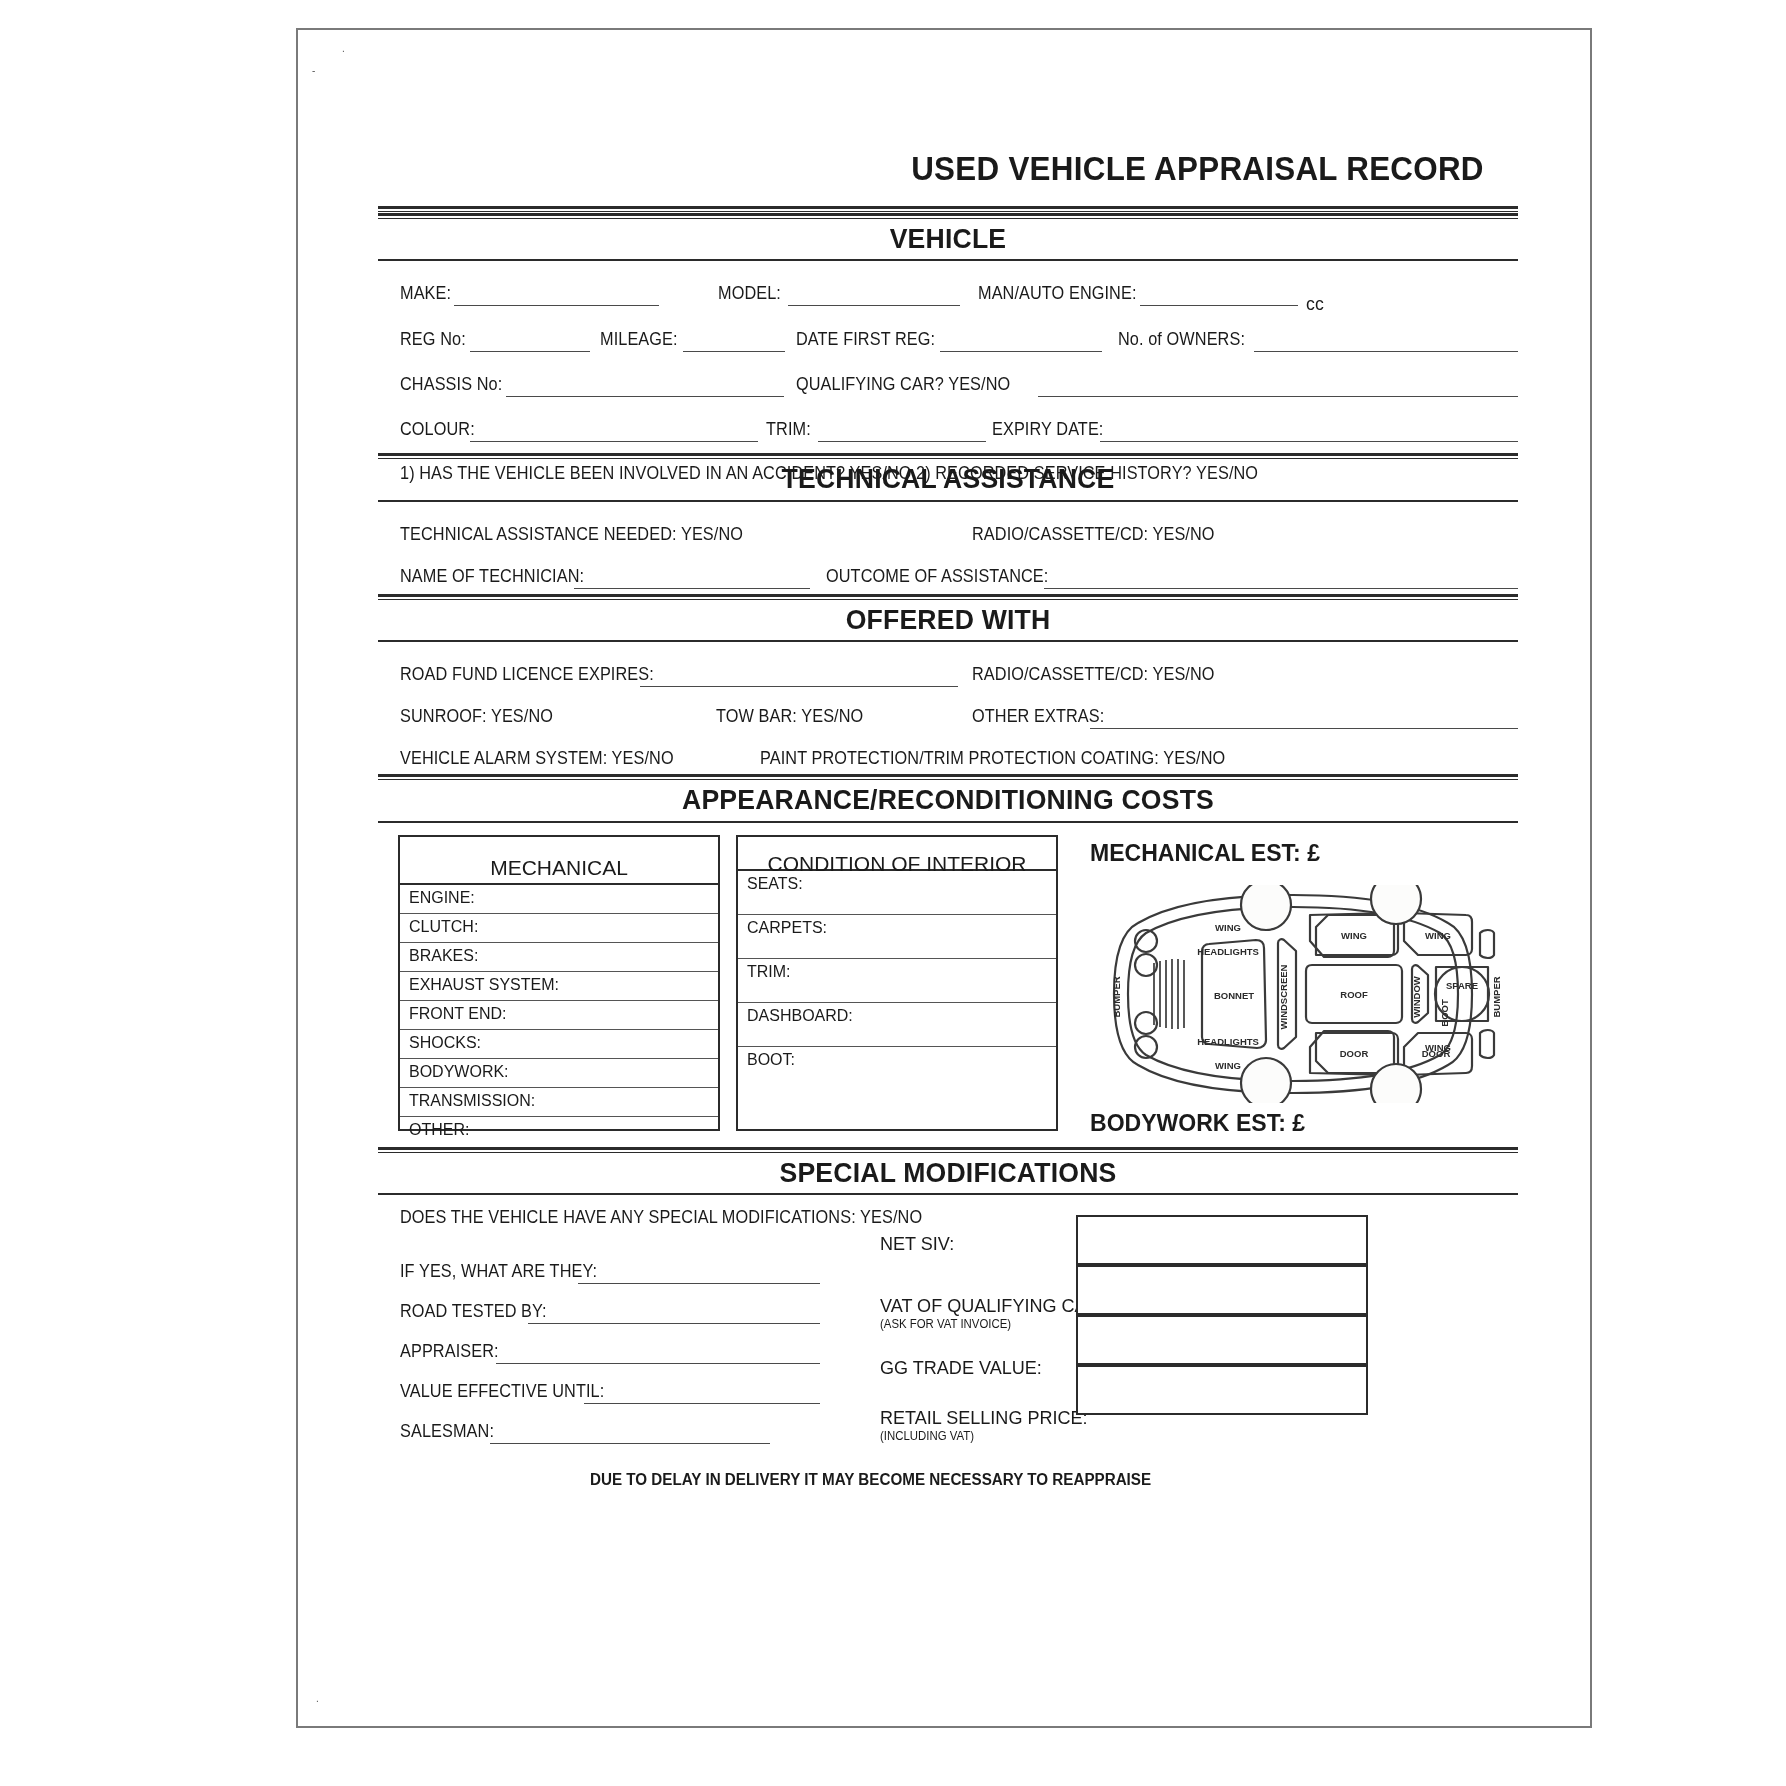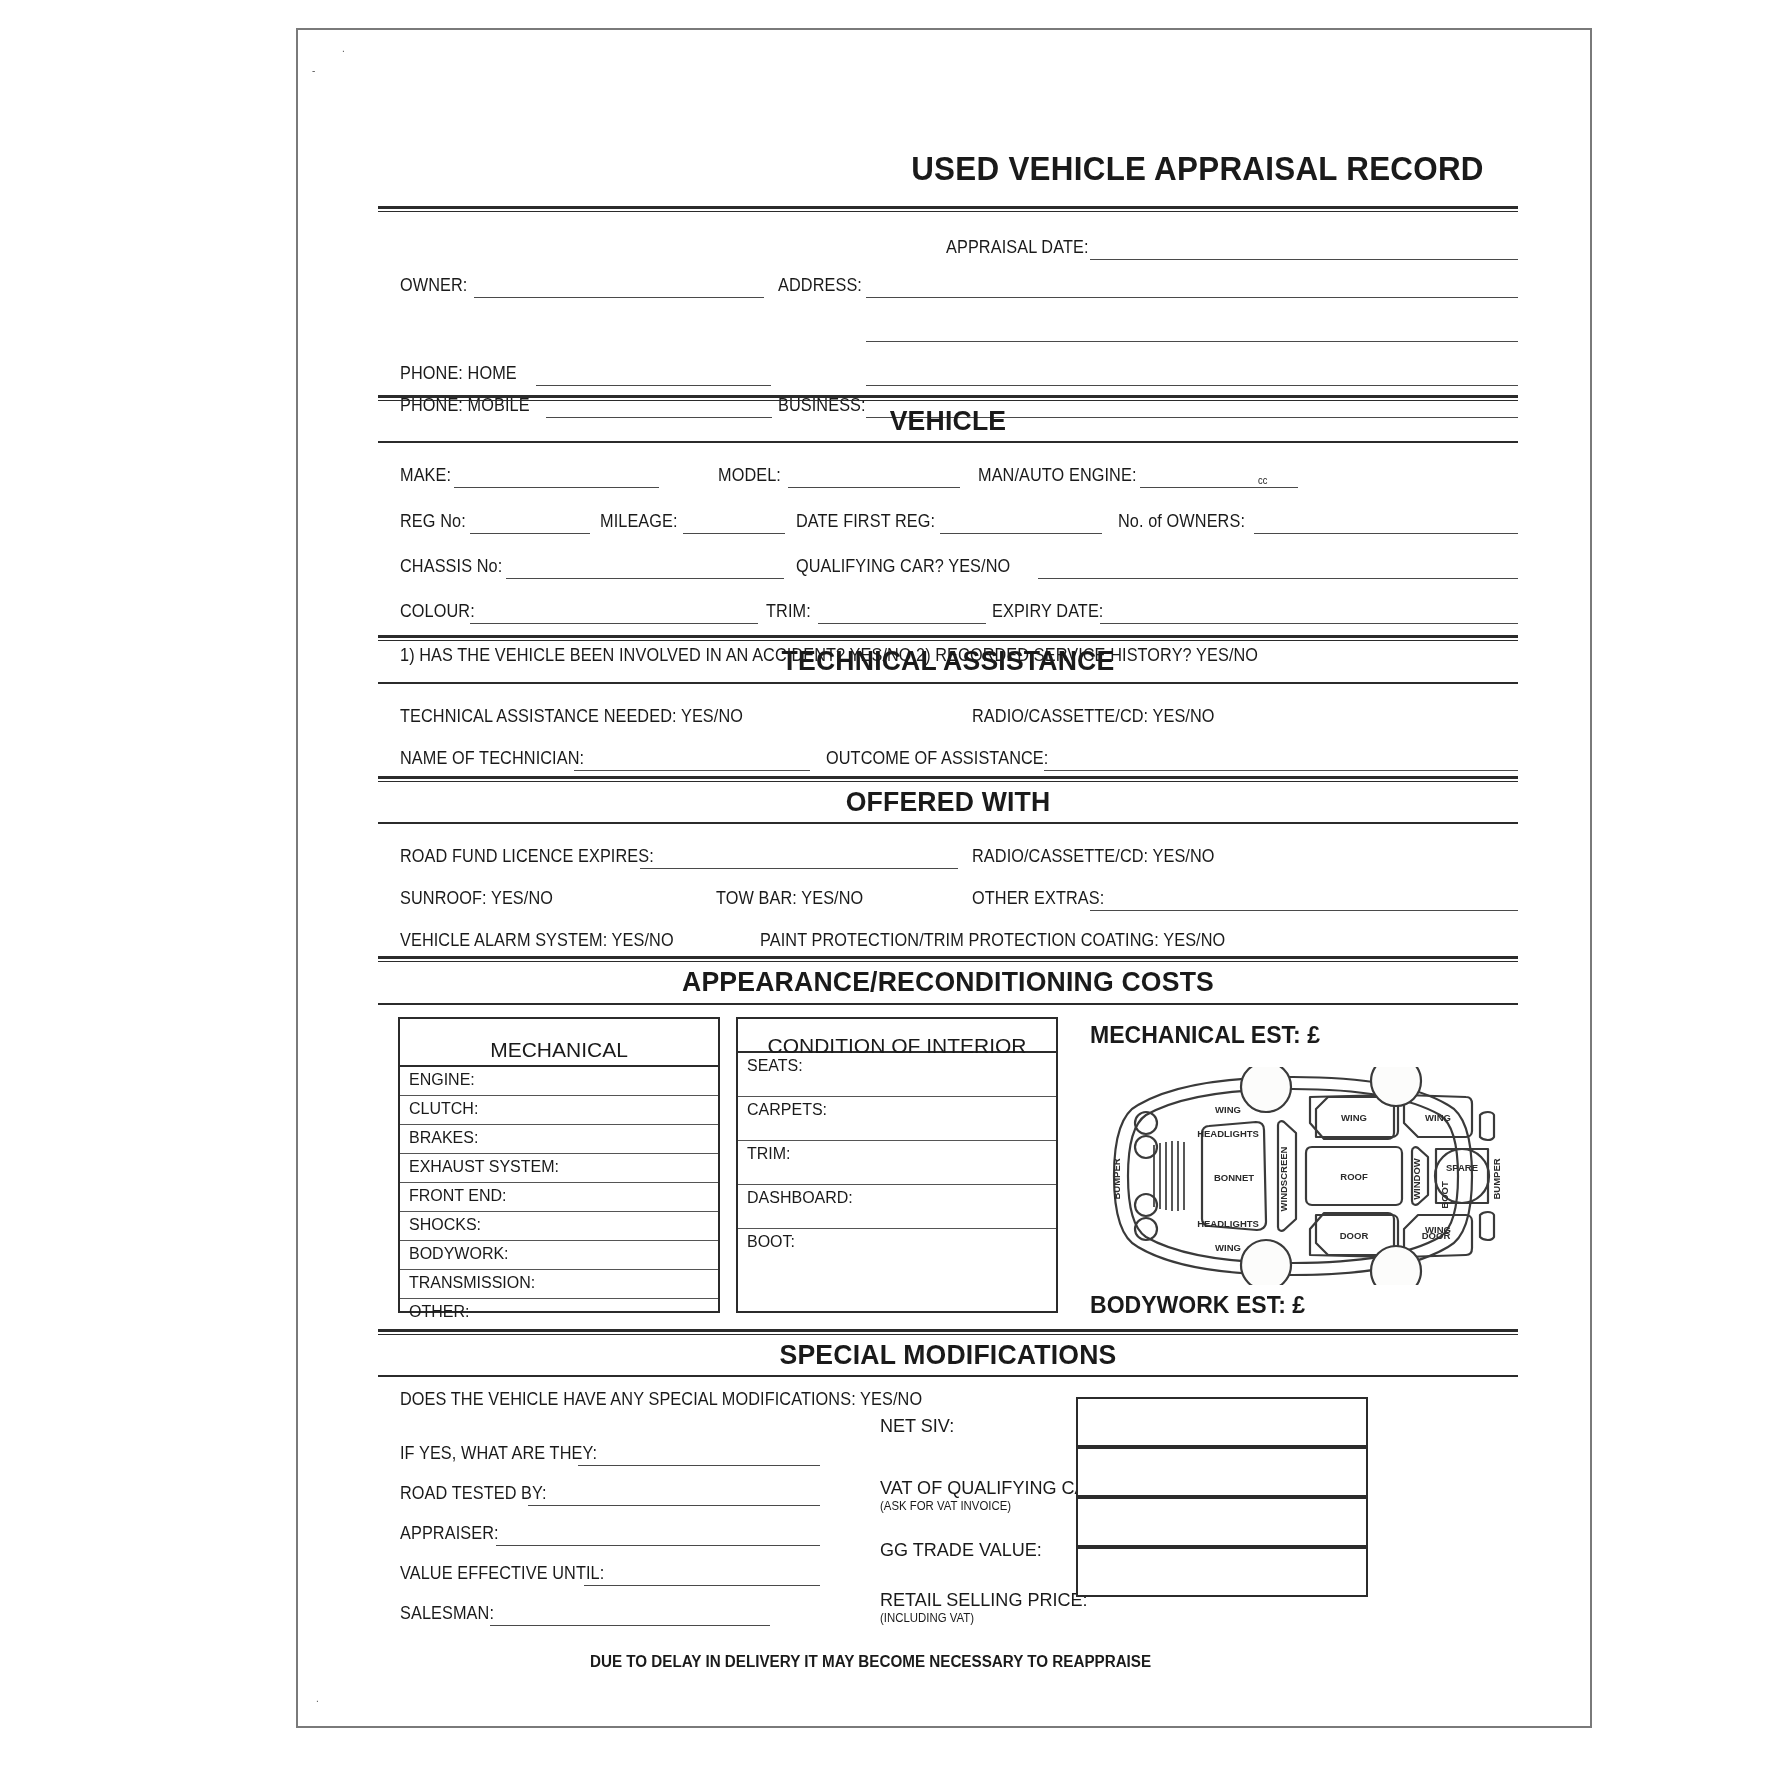--- a/index.html
+++ b/index.html
@@ -143,58 +143,36 @@
   <span class="tick" style="left:44px;top:14px;">.</span>
   <span class="tick" style="left:14px;top:36px;">-</span>
   <span class="tick" style="left:18px;top:1664px;">.</span>
 
   <div class="sheet">
 
     <div class="title">USED VEHICLE APPRAISAL RECORD</div>
     <div style="height:18px"></div>
     <div class="dbl"></div>
 
-    <div style="position:relative;height:182px;">
-
-      <div class="lbl" style="left:568px;top:24px;">APPRAISAL DATE:</div>
-      <div class="fill" style="left:712px;top:46px;width:428px;"></div>
-
-      <div class="lbl" style="left:22px;top:62px;">OWNER:</div>
-      <div class="fill" style="left:96px;top:84px;width:290px;"></div>
-
-      <div class="lbl" style="left:400px;top:62px;">ADDRESS:</div>
-      <div class="fill" style="left:488px;top:84px;width:652px;"></div>
-      <div class="fill" style="left:488px;top:128px;width:652px;"></div>
-      <div class="fill" style="left:488px;top:172px;width:652px;"></div>
-
-      <div class="lbl" style="left:22px;top:150px;">PHONE: HOME</div>
-      <div class="fill" style="left:158px;top:172px;width:235px;"></div>
-
-      <div class="lbl" style="left:22px;top:182px;">PHONE: MOBILE</div>
-      <div class="fill" style="left:168px;top:204px;width:226px;"></div>
-
-      <div class="lbl" style="left:400px;top:182px;">BUSINESS:</div>
-      <div class="fill" style="left:488px;top:204px;width:652px;"></div>
-    </div>
 
     <div class="dbl"></div>
     <div class="bandtitle">VEHICLE</div>
     <div class="rule"></div>
 
     <div style="position:relative;height:192px;">
 
       <div class="lbl" style="left:22px;top:22px;">MAKE:</div>
       <div class="fill" style="left:76px;top:44px;width:205px;"></div>
 
       <div class="lbl" style="left:340px;top:22px;">MODEL:</div>
       <div class="fill" style="left:410px;top:44px;width:172px;"></div>
 
       <div class="lbl" style="left:600px;top:22px;">MAN/AUTO ENGINE:</div>
       <div class="fill" style="left:762px;top:44px;width:158px;"></div>
-      <div class="lbl" style="left:880px;top:32px;font-size:10px;">cc</div>
+      <div class="lbl" style="left:928px;top:32px;font-size:19px;">cc</div>
 
       <div class="lbl" style="left:22px;top:68px;">REG No:</div>
       <div class="fill" style="left:92px;top:90px;width:120px;"></div>
 
       <div class="lbl" style="left:222px;top:68px;">MILEAGE:</div>
       <div class="fill" style="left:305px;top:90px;width:102px;"></div>
 
       <div class="lbl" style="left:418px;top:68px;">DATE FIRST REG:</div>
       <div class="fill" style="left:562px;top:90px;width:162px;"></div>
 

